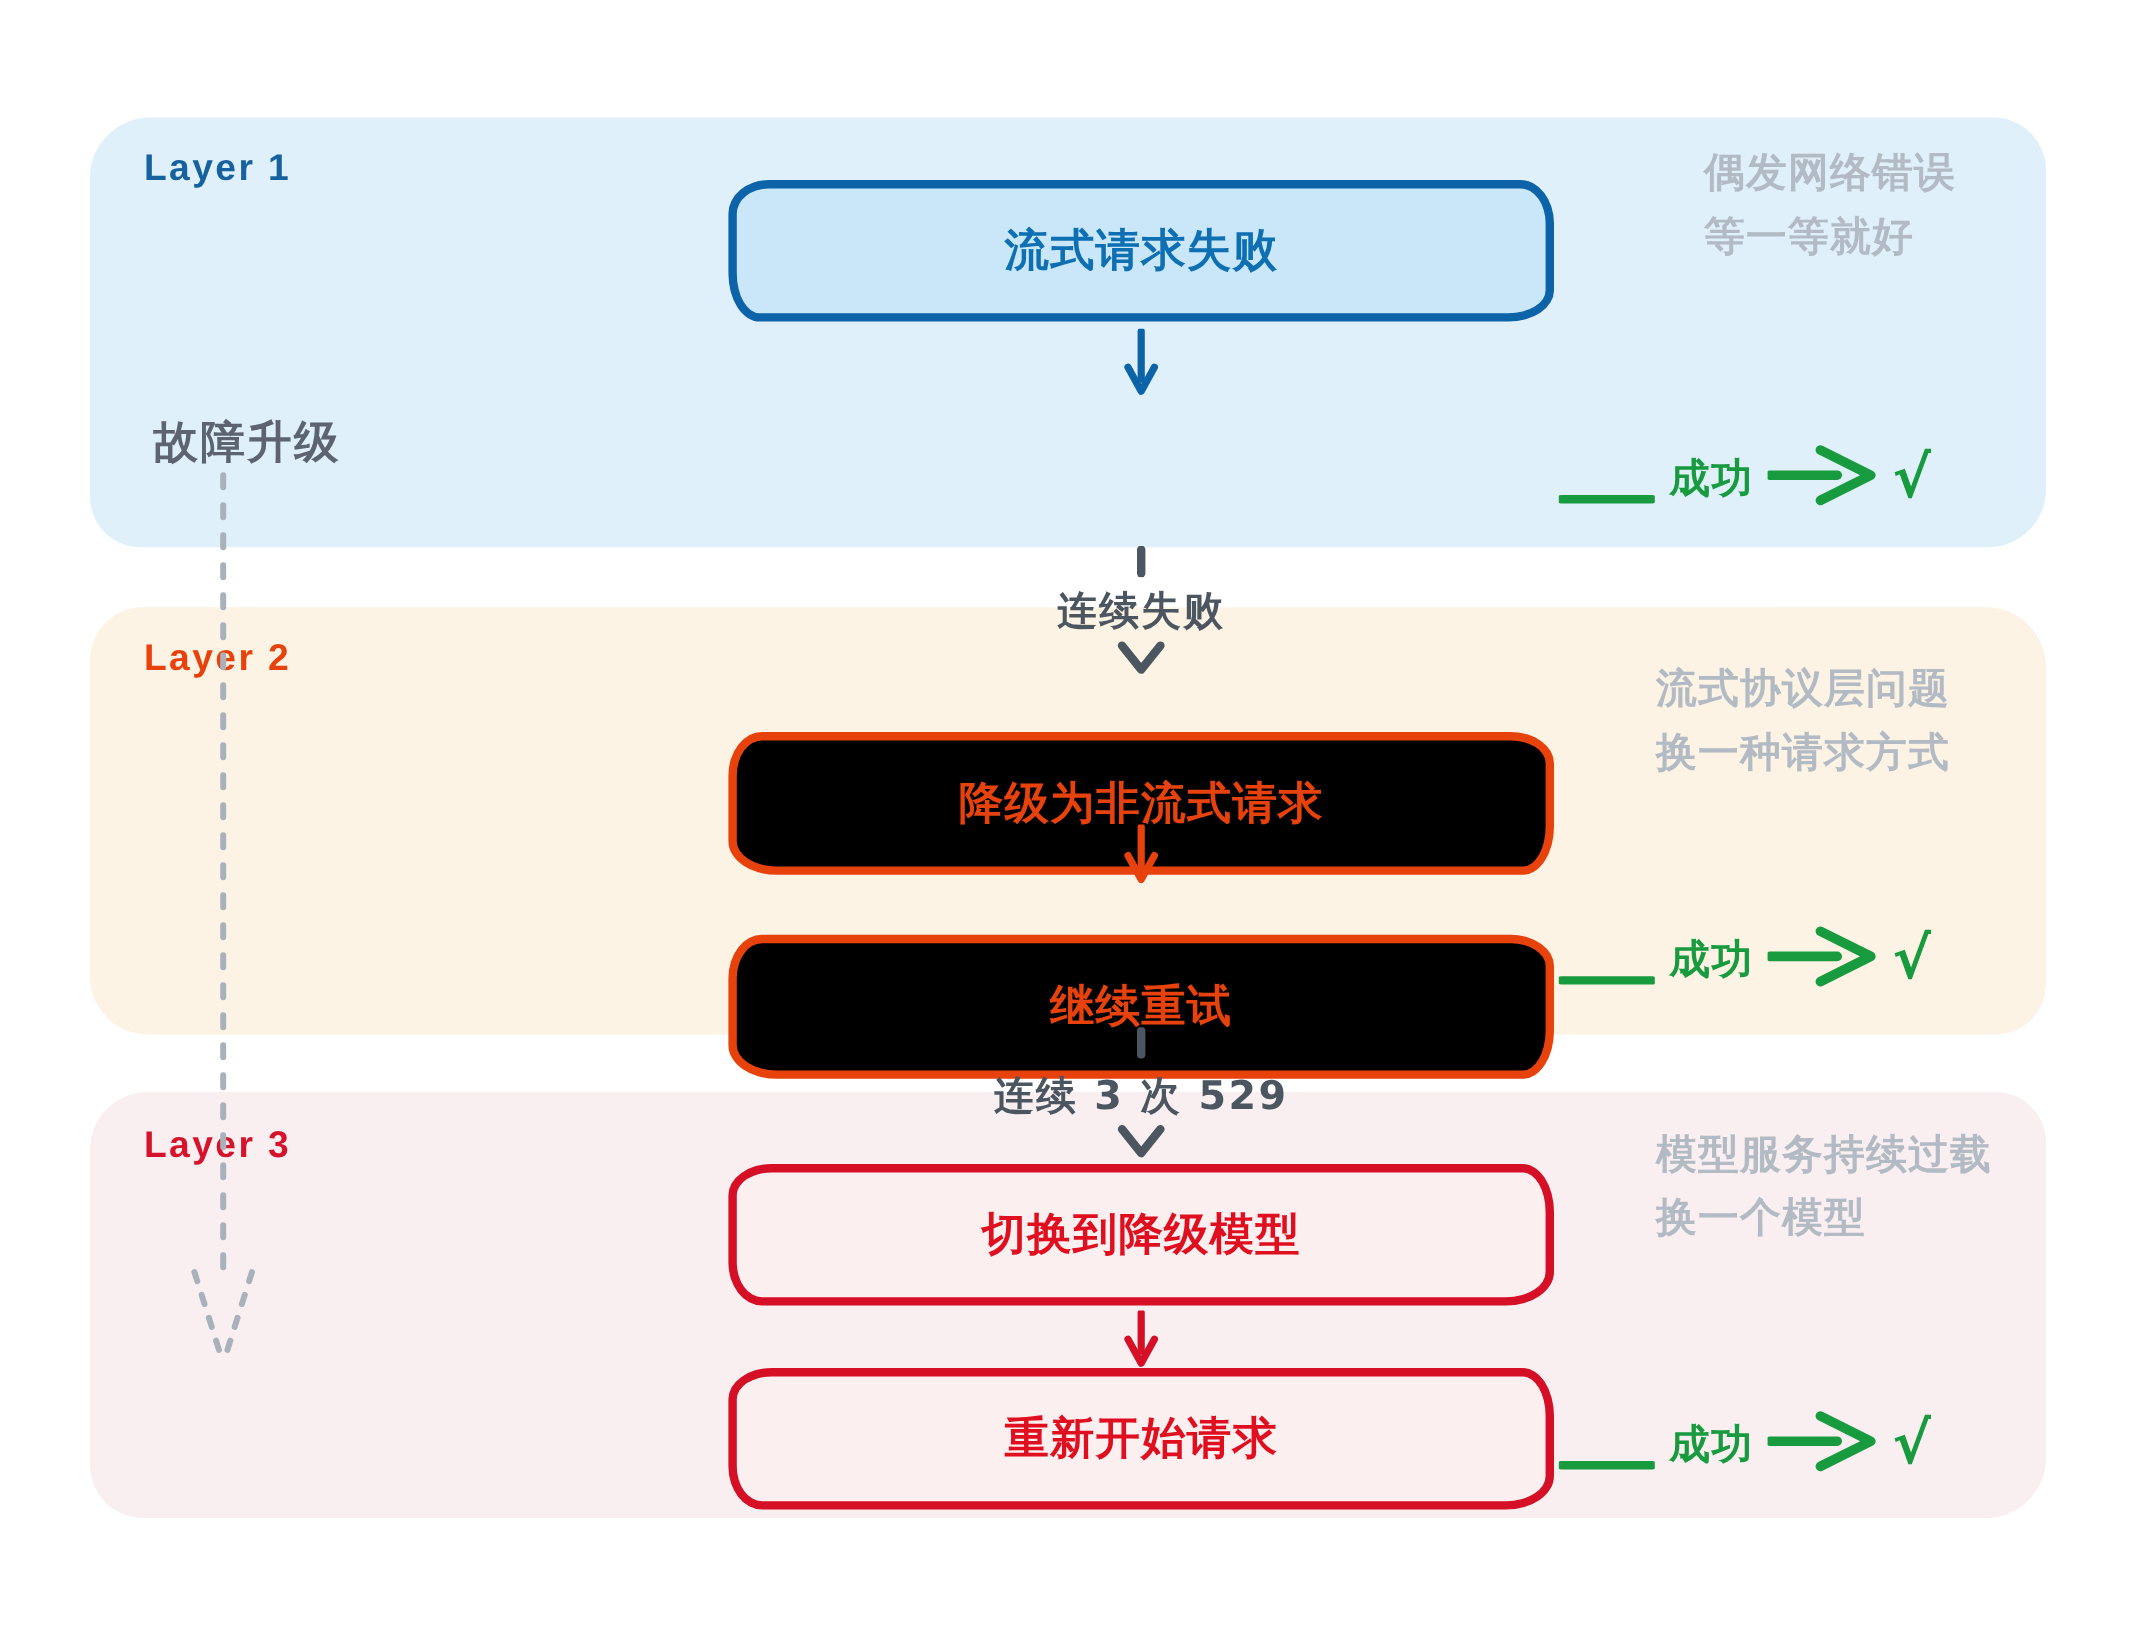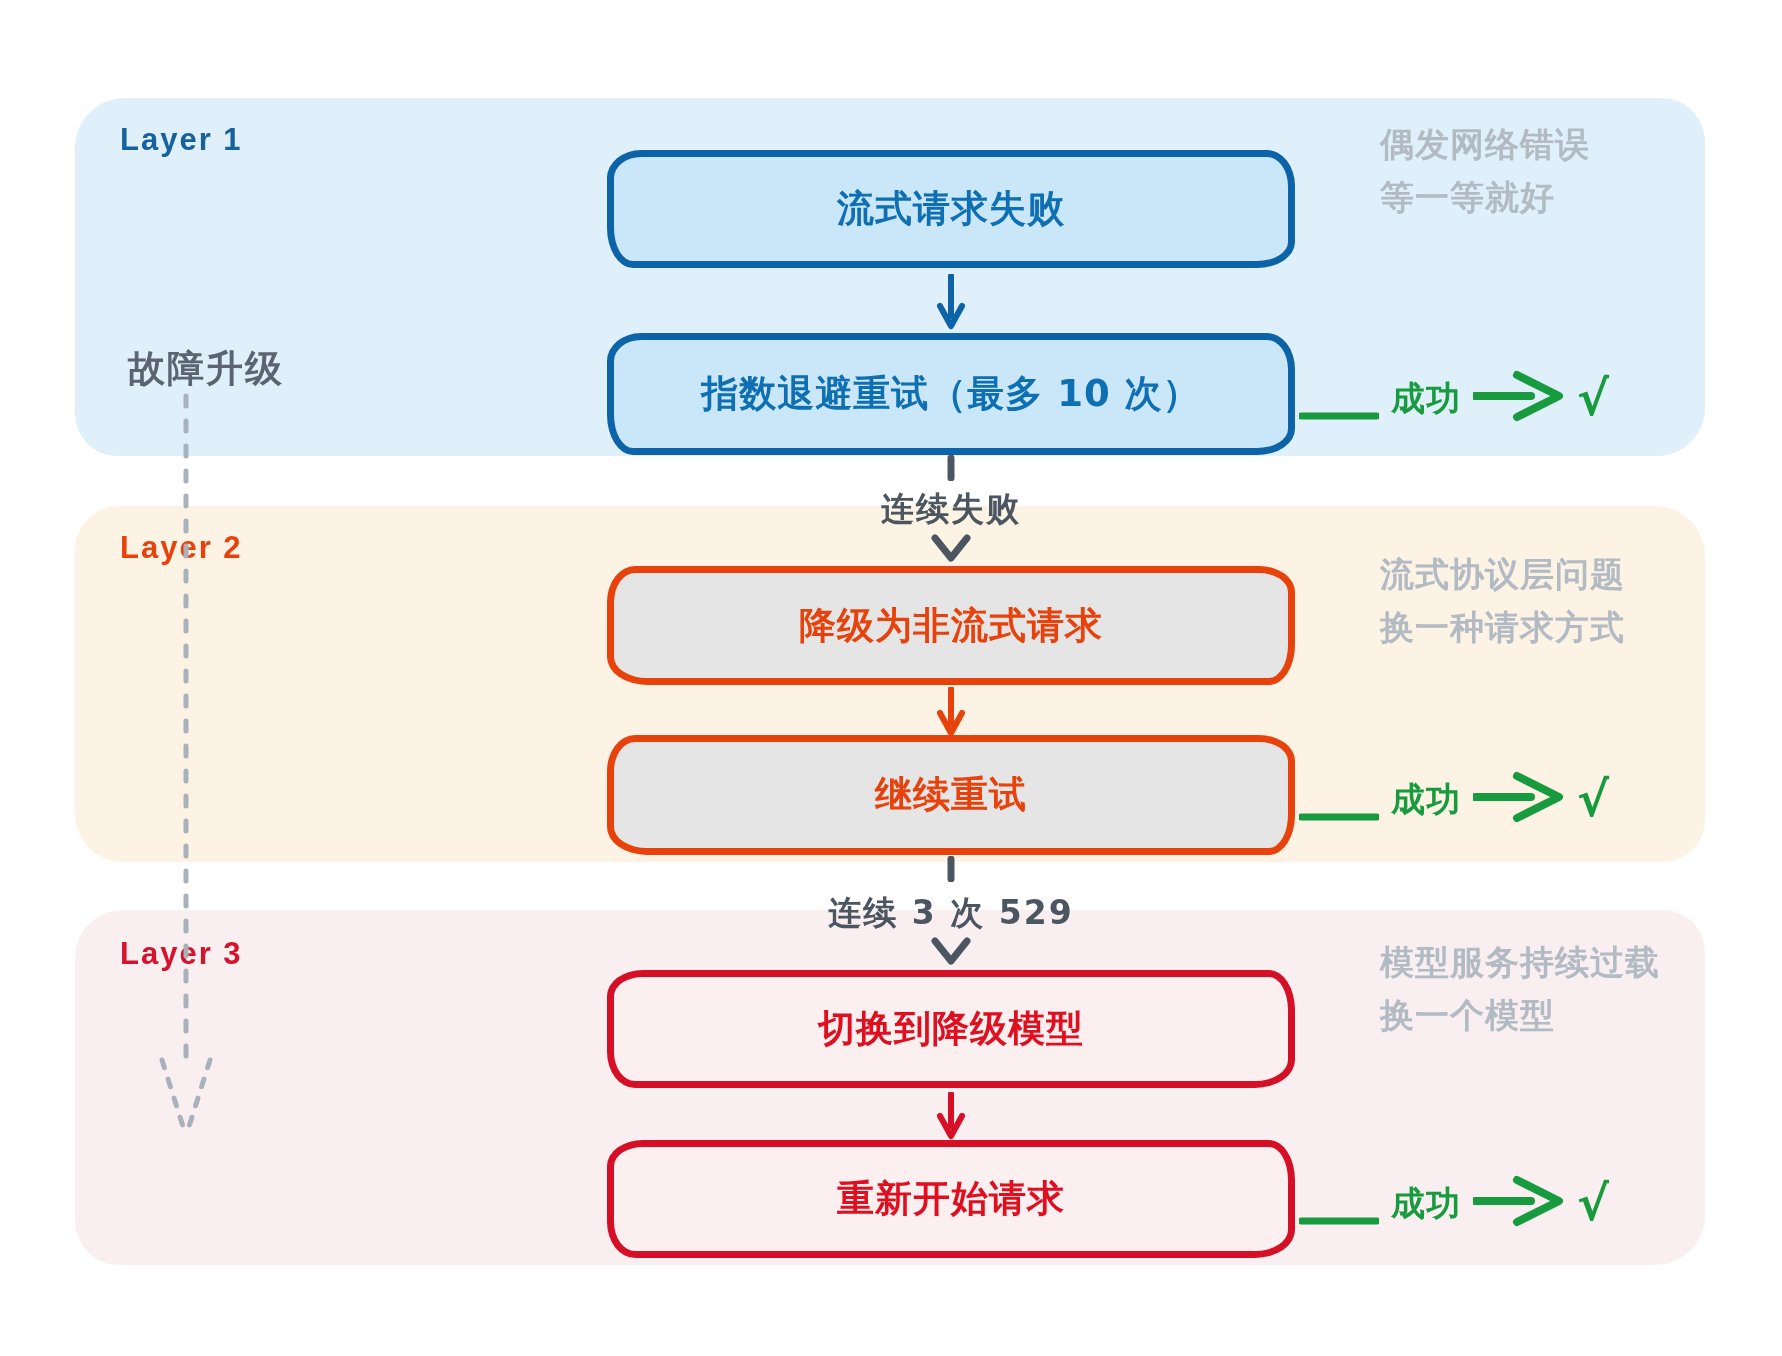--- a/index.html
+++ b/index.html
@@ -22,22 +22,22 @@
   .layer-label.t3{top:936px;color:#D6132C;}
   
   .node{
     position:absolute;left:607px;width:688px;
     display:flex;align-items:center;justify-content:center;
     font-size:37px;font-weight:600;letter-spacing:1px;
     box-sizing:border-box;border-style:solid;border-width:7px;
   }
   .node.blue{background:#C9E7F8;border-color:#0C63A8;color:#0E6FB3;
     border-radius:34px 28px 38px 26px / 28px 36px 26px 40px;}
-  .node.orange{background:#e5e5e5;border-color:#E8420C;color:#E8420C;
-    border-radius:28px 36px 26px 40px / 36px 26px 40px 28px;}
+  .node.orange{background:#000000;border-color:#E8420C;color:#E8420C;
+    border-radius:28px 36px 26px 40px / 36px 26px 40px 28px;margin-top:44px;}
   .node.red{background:#FBEFF0;border-color:#D50F26;color:#E00F1F;
     border-radius:36px 26px 40px 28px / 26px 40px 28px 36px;text-align:right;}
   .n1{top:150px;height:118px;}
   .n2{top:333px;height:122px;}
   .n3{top:566px;height:119px;}
   .n4{top:735px;height:120px;}
   .n5{top:970px;height:118px;}
   .n6{top:1140px;height:118px;}
   
   .abs{position:absolute;}
@@ -62,21 +62,21 @@
   .success-row.r1{top:366px;}
   .success-row.r2{top:767px;}
   .success-row.r3{top:1171px;}
   .s-label{font-size:34px;font-weight:700;letter-spacing:1px;}
   .s-check{font-size:48px;font-weight:700;line-height:1;}
   
   .annotation{
     position:absolute;left:1380px;width:330px;
     font-size:34px;line-height:1.55;color:#B2BAC3;font-weight:600;letter-spacing:1px;
   }
-  .annotation.a1{top:118px;}
+  .annotation.a1{top:118px;margin-left:40px;}
   .annotation.a2{top:548px;}
   .annotation.a3{top:936px;}
   
   .escalation-label{
     position:absolute;left:128px;top:344px;
     font-size:37px;font-weight:600;color:#5B6470;letter-spacing:2px;
   }
 </style>
 </head>
 <body>
@@ -96,21 +96,20 @@
     <line x1="36" y1="8" x2="36" y2="678" class="stroke-dot" stroke-width="5" stroke-linecap="round" stroke-dasharray="10 15"></line>
     <path d="M12 672 L36 748" class="stroke-dot" stroke-width="5" fill="none" stroke-linecap="round" stroke-dasharray="8 12"></path>
     <path d="M60 672 L36 748" class="stroke-dot" stroke-width="5" fill="none" stroke-linecap="round" stroke-dasharray="8 12"></path>
   </svg>
 
   <div class="node blue n1">流式请求失败</div>
   <svg class="abs" style="left:935px;top:274px;" width="32" height="56">
     <line x1="16" y1="2" x2="16" y2="42" class="stroke-blue" stroke-width="6" stroke-linecap="round"></line>
     <polyline points="5,32 16,52 27,32" class="stroke-blue" stroke-width="6" fill="none" stroke-linecap="round" stroke-linejoin="round"></polyline>
   </svg>
-  <div class="node blue n2">指数退避重试（最多 10 次）</div>
 
   <svg class="abs" style="left:944px;top:455px;" width="14" height="26">
     <line x1="7" y1="3" x2="7" y2="23" class="stroke-gray" stroke-width="7" stroke-linecap="round"></line>
   </svg>
   <div class="trans-label t1">连续失败</div>
   <svg class="abs" style="left:931px;top:534px;" width="40" height="28">
     <polyline points="4,4 20,24 36,4" class="stroke-gray" stroke-width="7" fill="none" stroke-linecap="round" stroke-linejoin="round"></polyline>
   </svg>
 
   <div class="node orange n3">降级为非流式请求</div>

